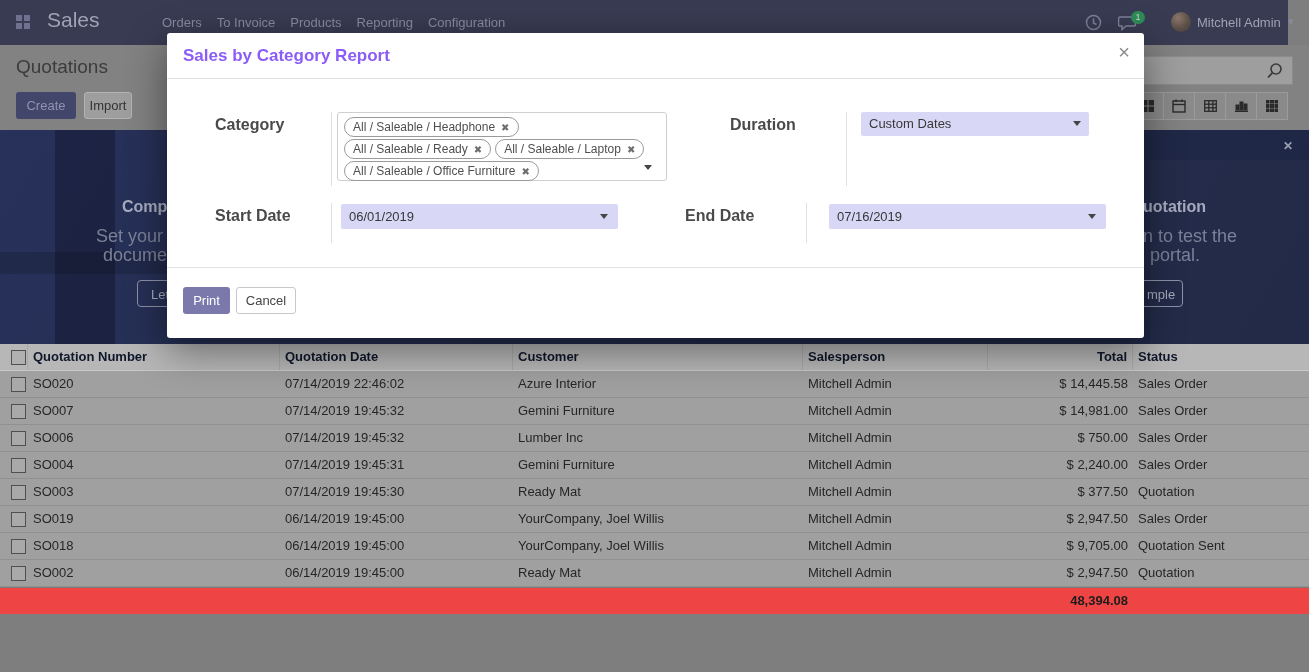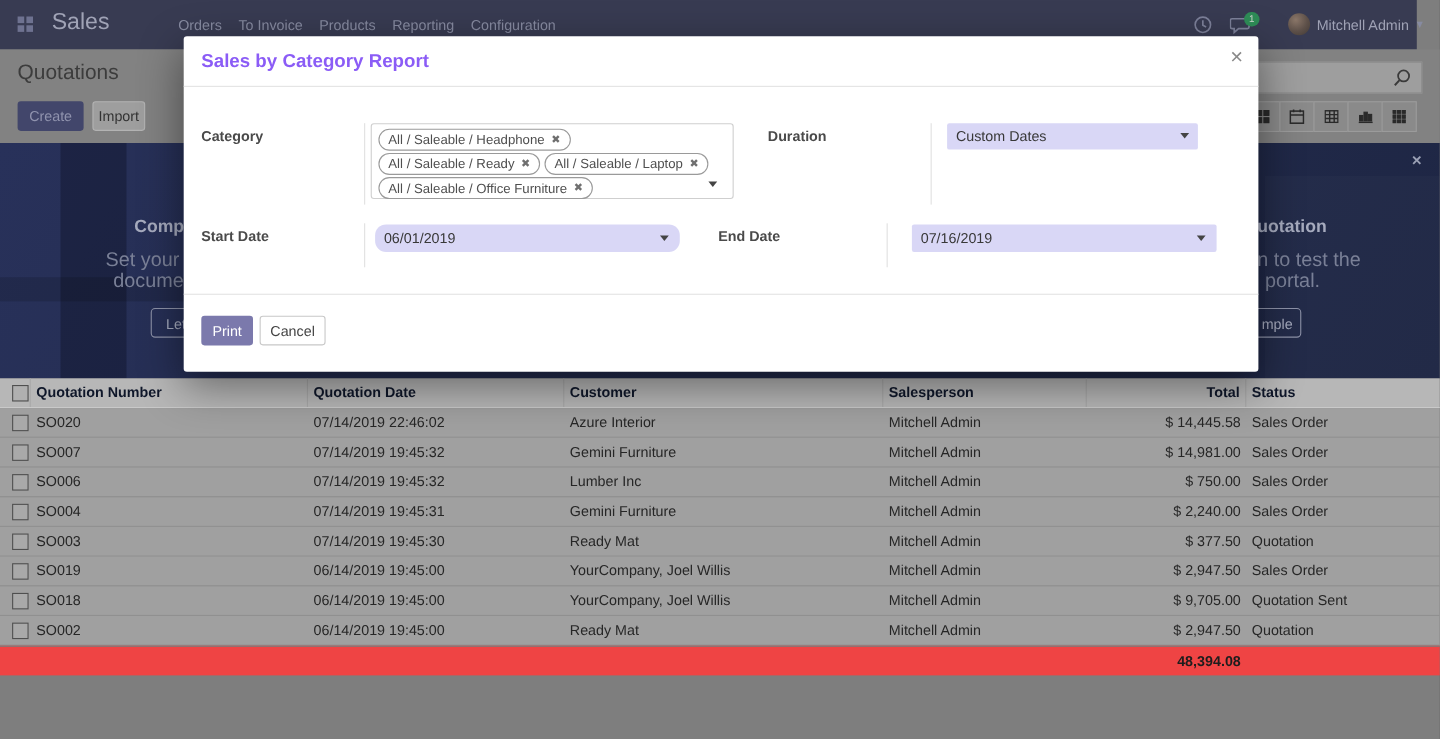--- a/index.html
+++ b/index.html
@@ -63,21 +63,21 @@
   .totrow{background:#ef4444;border-top:1px solid #7c7c7c;height:26px;}
   .totrow .td{font-weight:bold;color:#1d1d1d;}
 
   
   .modal{left:167px;top:33px;width:977px;height:305px;background:#fff;border-radius:3px;
          box-shadow:0 12px 40px rgba(0,0,0,0.45);z-index:10;}
   .m-title{left:16px;top:13px;font-size:17px;font-weight:bold;color:#8b5cf6;}
   .m-close{right:14px;top:8px;font-size:20px;color:#8a8a8a;cursor:pointer;}
   .m-hdiv{left:0;top:45px;width:977px;height:1px;background:#e3e3e3;}
   .m-fdiv{left:0;top:234px;width:977px;height:1px;background:#e3e3e3;}
-  .f-label{font-size:13px;font-weight:bold;color:#4a4a4a;}
+  .f-label{font-size:16px;font-weight:bold;color:#4a4a4a;margin-left:32px;}
   .vsep{width:1px;background:#e0e0e0;}
   .tagbox{left:170px;top:79px;width:330px;height:69px;border:1px solid #cfcfcf;border-radius:3px;
           box-sizing:border-box;padding:4px 6px;display:flex;flex-direction:column;gap:2px;cursor:text;}
   .tagrow{display:flex;gap:4px;}
   .tag{display:inline-flex;align-items:center;height:18px;border:1px solid #9a9a9a;border-radius:10px;
        padding:0 8px;font-size:12px;color:#4f4f4f;white-space:nowrap;}
   .tag-x{margin-left:6px;font-size:10px;color:#6f6f6f;cursor:pointer;}
   .caret{width:0;height:0;border-left:4px solid transparent;border-right:4px solid transparent;border-top:5px solid #444;}
   .lav{background:#d9d7f6;border-radius:2px;font-size:13px;color:#383838;line-height:25px;
        padding-left:8px;box-sizing:border-box;cursor:pointer;}
@@ -323,21 +323,21 @@
 
     <div class="abs f-label" style="left:531px;top:83px;">Duration</div>
     <div class="abs vsep" style="left:679px;top:79px;height:74px;"></div>
     <div class="abs lav" style="left:694px;top:79px;width:228px;height:24px;line-height:24px;">
       <span>Custom Dates</span>
       <span class="abs caret" style="right:8px;top:9px;"></span>
     </div>
 
     <div class="abs f-label" style="left:16px;top:174px;">Start Date</div>
     <div class="abs vsep" style="left:164px;top:170px;height:40px;"></div>
-    <div class="abs lav" style="left:174px;top:171px;width:277px;height:25px;border-radius:10px;">
+    <div class="abs lav" style="left:174px;top:171px;width:277px;height:25px;">
       <span>06/01/2019</span>
       <span class="abs caret" style="right:10px;top:10px;"></span>
     </div>
 
     <div class="abs f-label" style="left:486px;top:174px;">End Date</div>
     <div class="abs vsep" style="left:639px;top:170px;height:40px;"></div>
     <div class="abs lav" style="left:662px;top:171px;width:277px;height:25px;">
       <span>07/16/2019</span>
       <span class="abs caret" style="right:10px;top:10px;"></span>
     </div>

